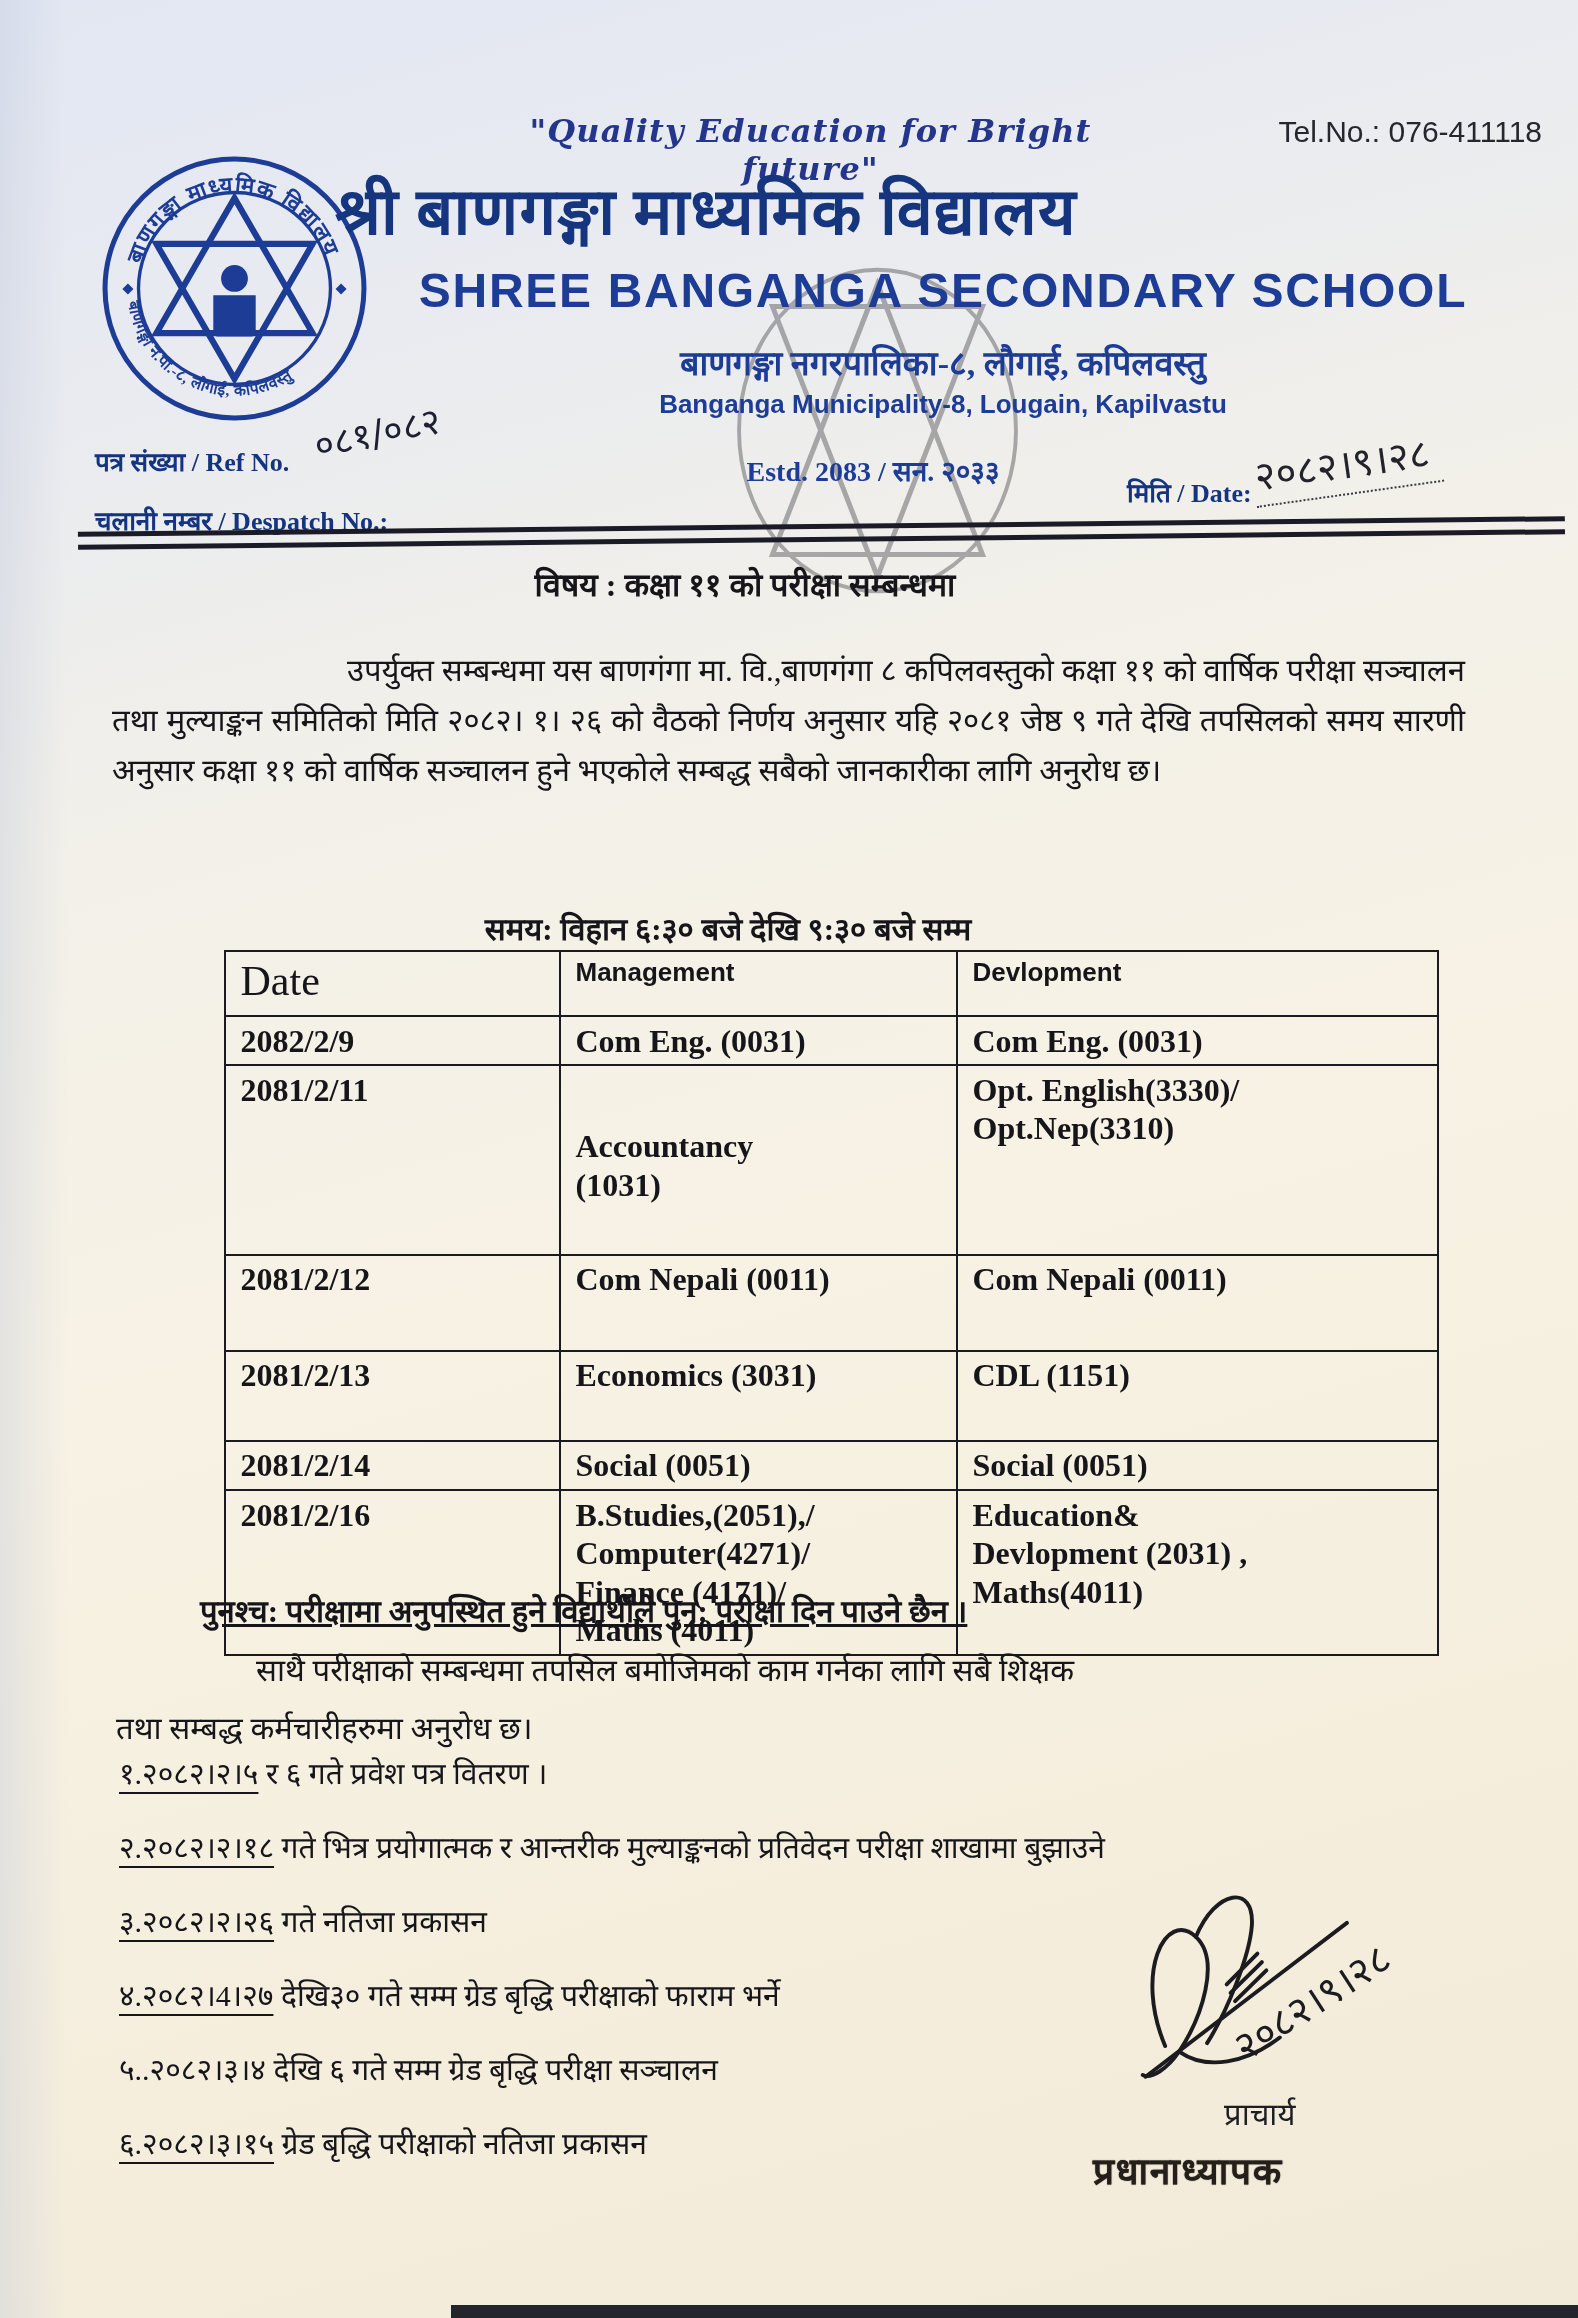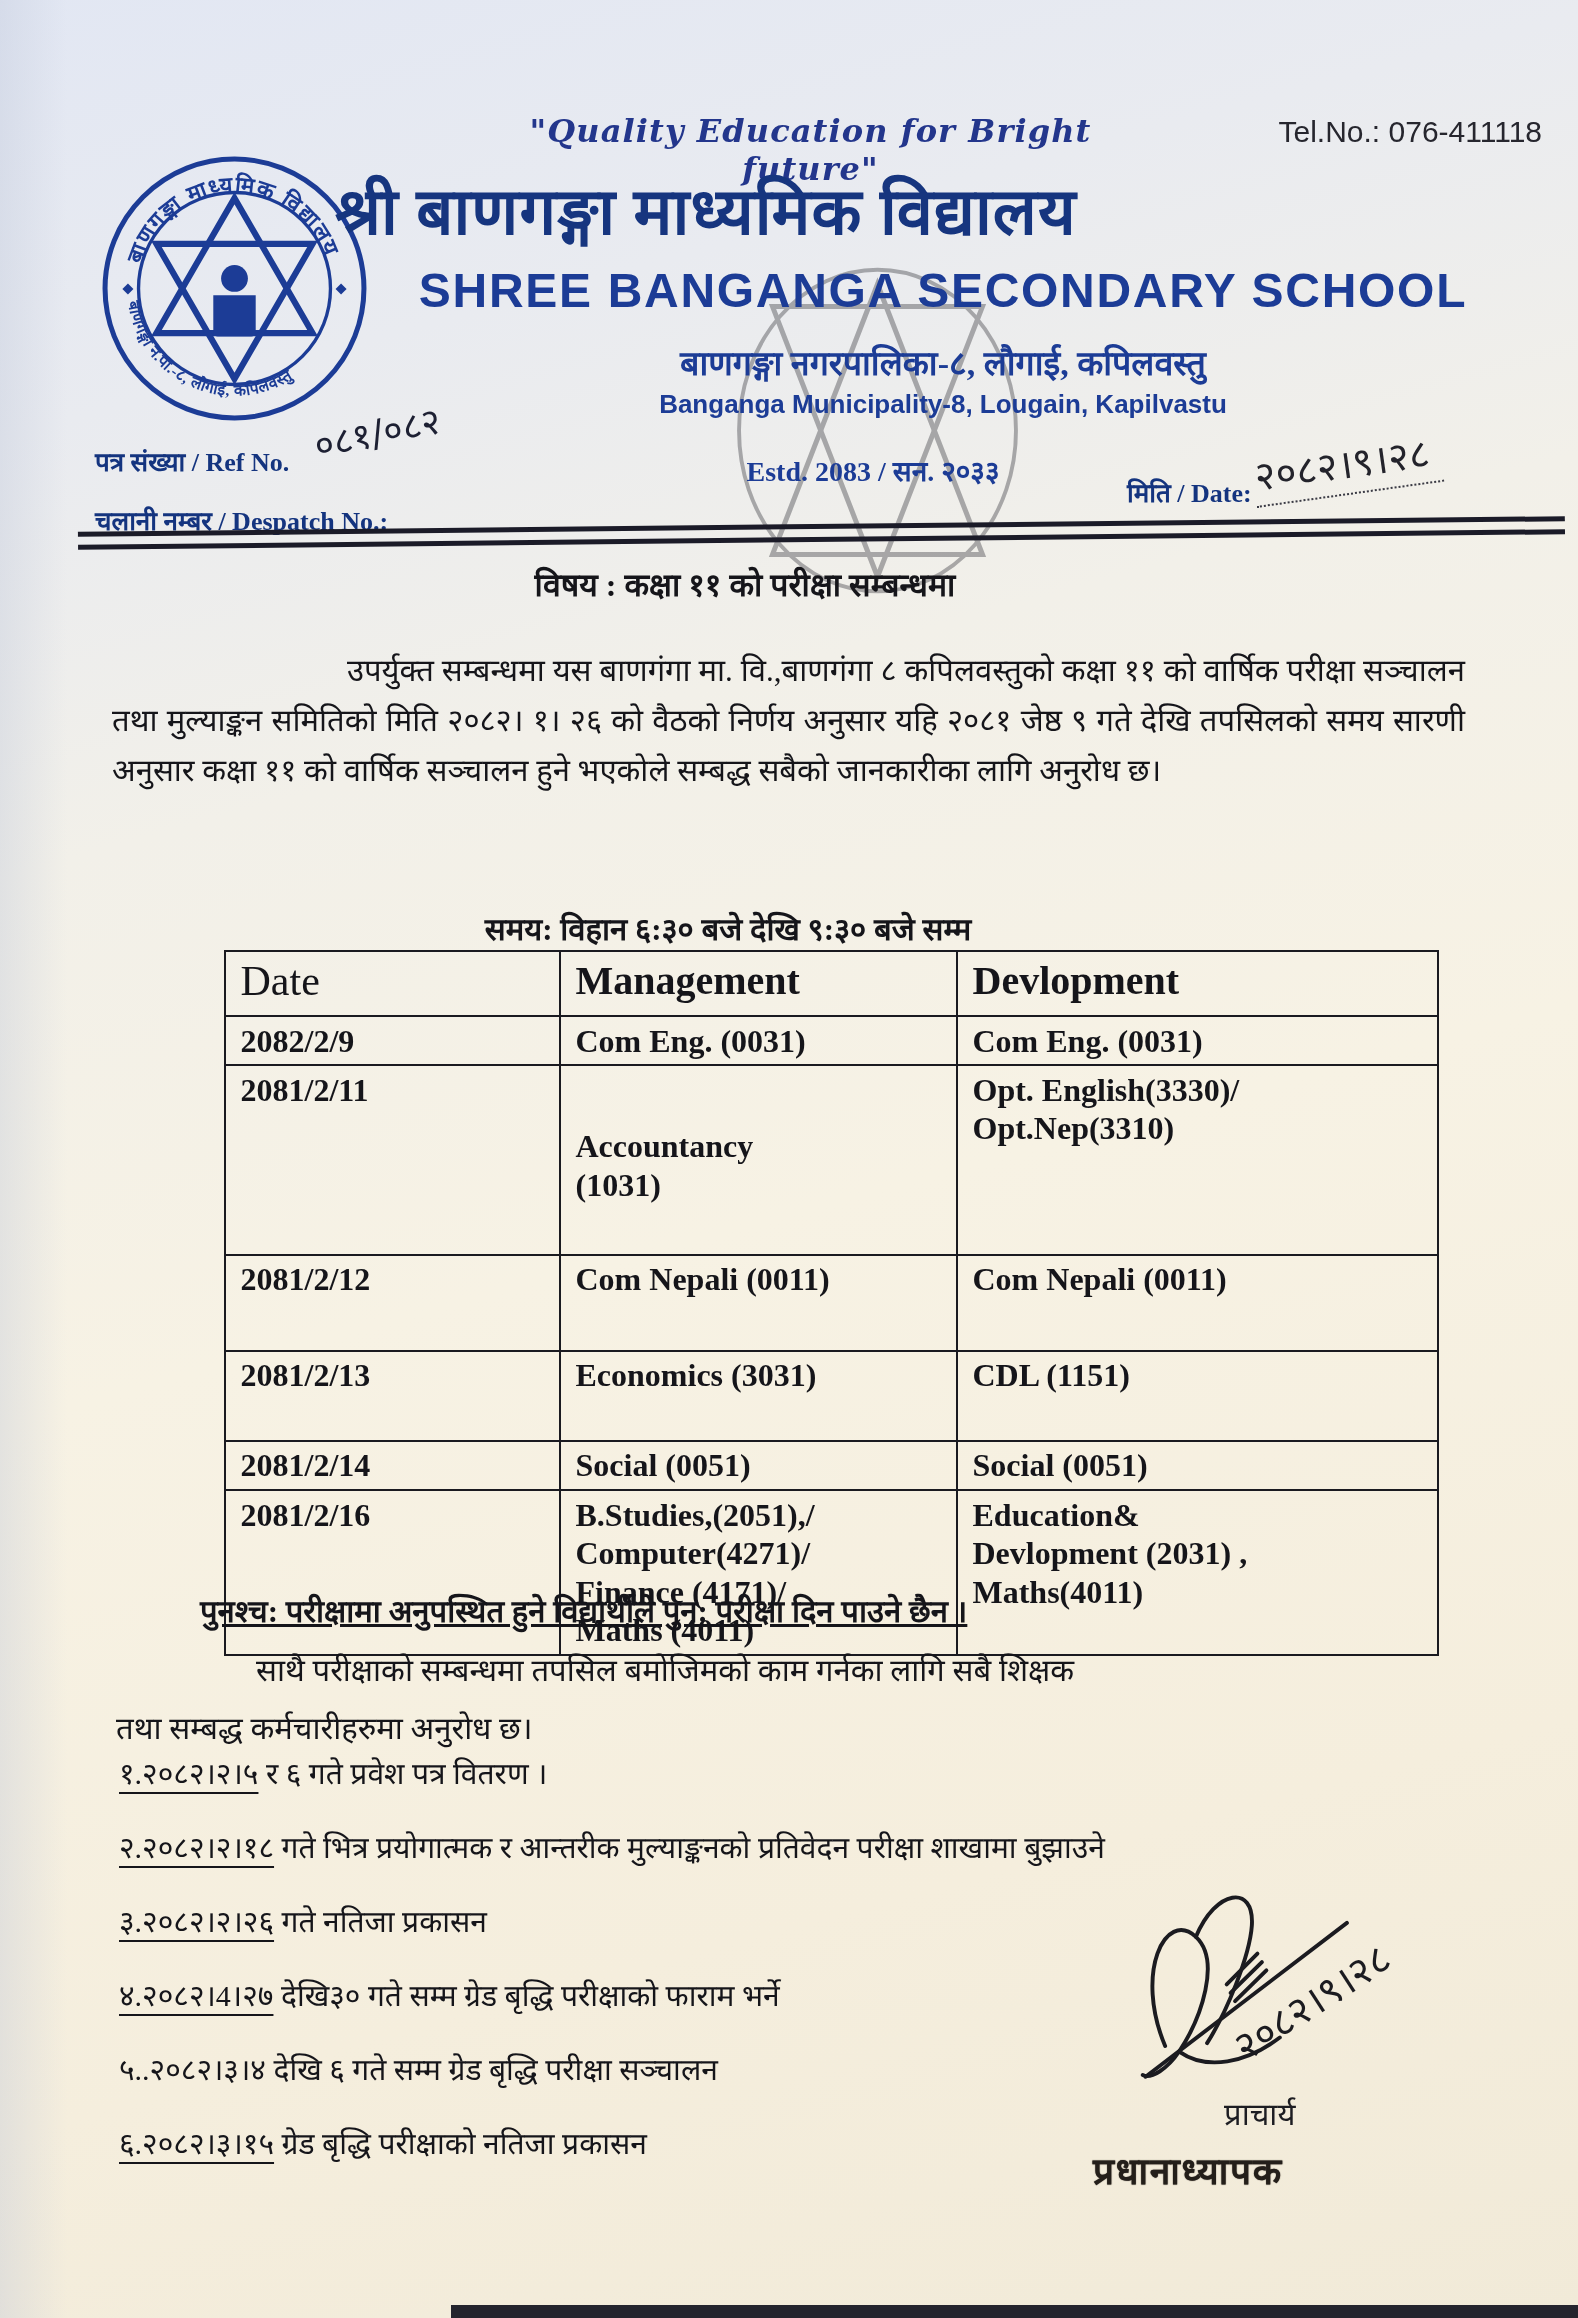--- a/index.html
+++ b/index.html
@@ -38,21 +38,21 @@
   .subject{left:0; right:89px; top:562px; text-align:center; font-size:32px; font-weight:bold;}
   .paragraph{left:112px; top:646px; width:1353px; font-size:31px; line-height:1.62;
     text-align:justify; text-indent:235px;}
   .time-line{left:0; right:123px; top:907px; text-align:center; font-size:31px; font-weight:bold;}
   .sched-table{left:224px; top:950px;}
   table{border-collapse:collapse; table-layout:fixed; width:1213px; background:transparent;}
   td,th{border:2.2px solid #1a1a20; vertical-align:top; padding:4.5px 5.6px 4.5px 14.5px; text-align:left;
     white-space:pre-line; overflow:hidden;}
   th{font-family:"Liberation Sans",sans-serif;}
   th.h-date{font-family:"Liberation Serif",serif; font-weight:400; font-size:42px;}
-  th.h-fac{font-size:40px; font-weight:bold; font-family:Liberation Serif, serif;}
+  th.h-fac{font-size:26px; font-weight:bold; font-family:Liberation Sans, sans-serif;}
   td{font-size:32px; font-weight:bold; line-height:1.2;}
   col.c1{width:335px;} col.c2{width:397px;} col.c3{width:481px;}
   tbody tr:nth-child(1) td{height:35px;}
   tbody tr:nth-child(2) td{height:122px;}
   tbody tr:nth-child(3) td{height:85px;}
   tbody tr:nth-child(4) td{height:79px;}
   tbody tr:nth-child(5) td{height:36px;}
   tbody tr:nth-child(6) td{height:150px;}
   tbody tr:nth-child(2) td:nth-child(2){padding-top:61px;}
   thead tr th{height:54px;}

